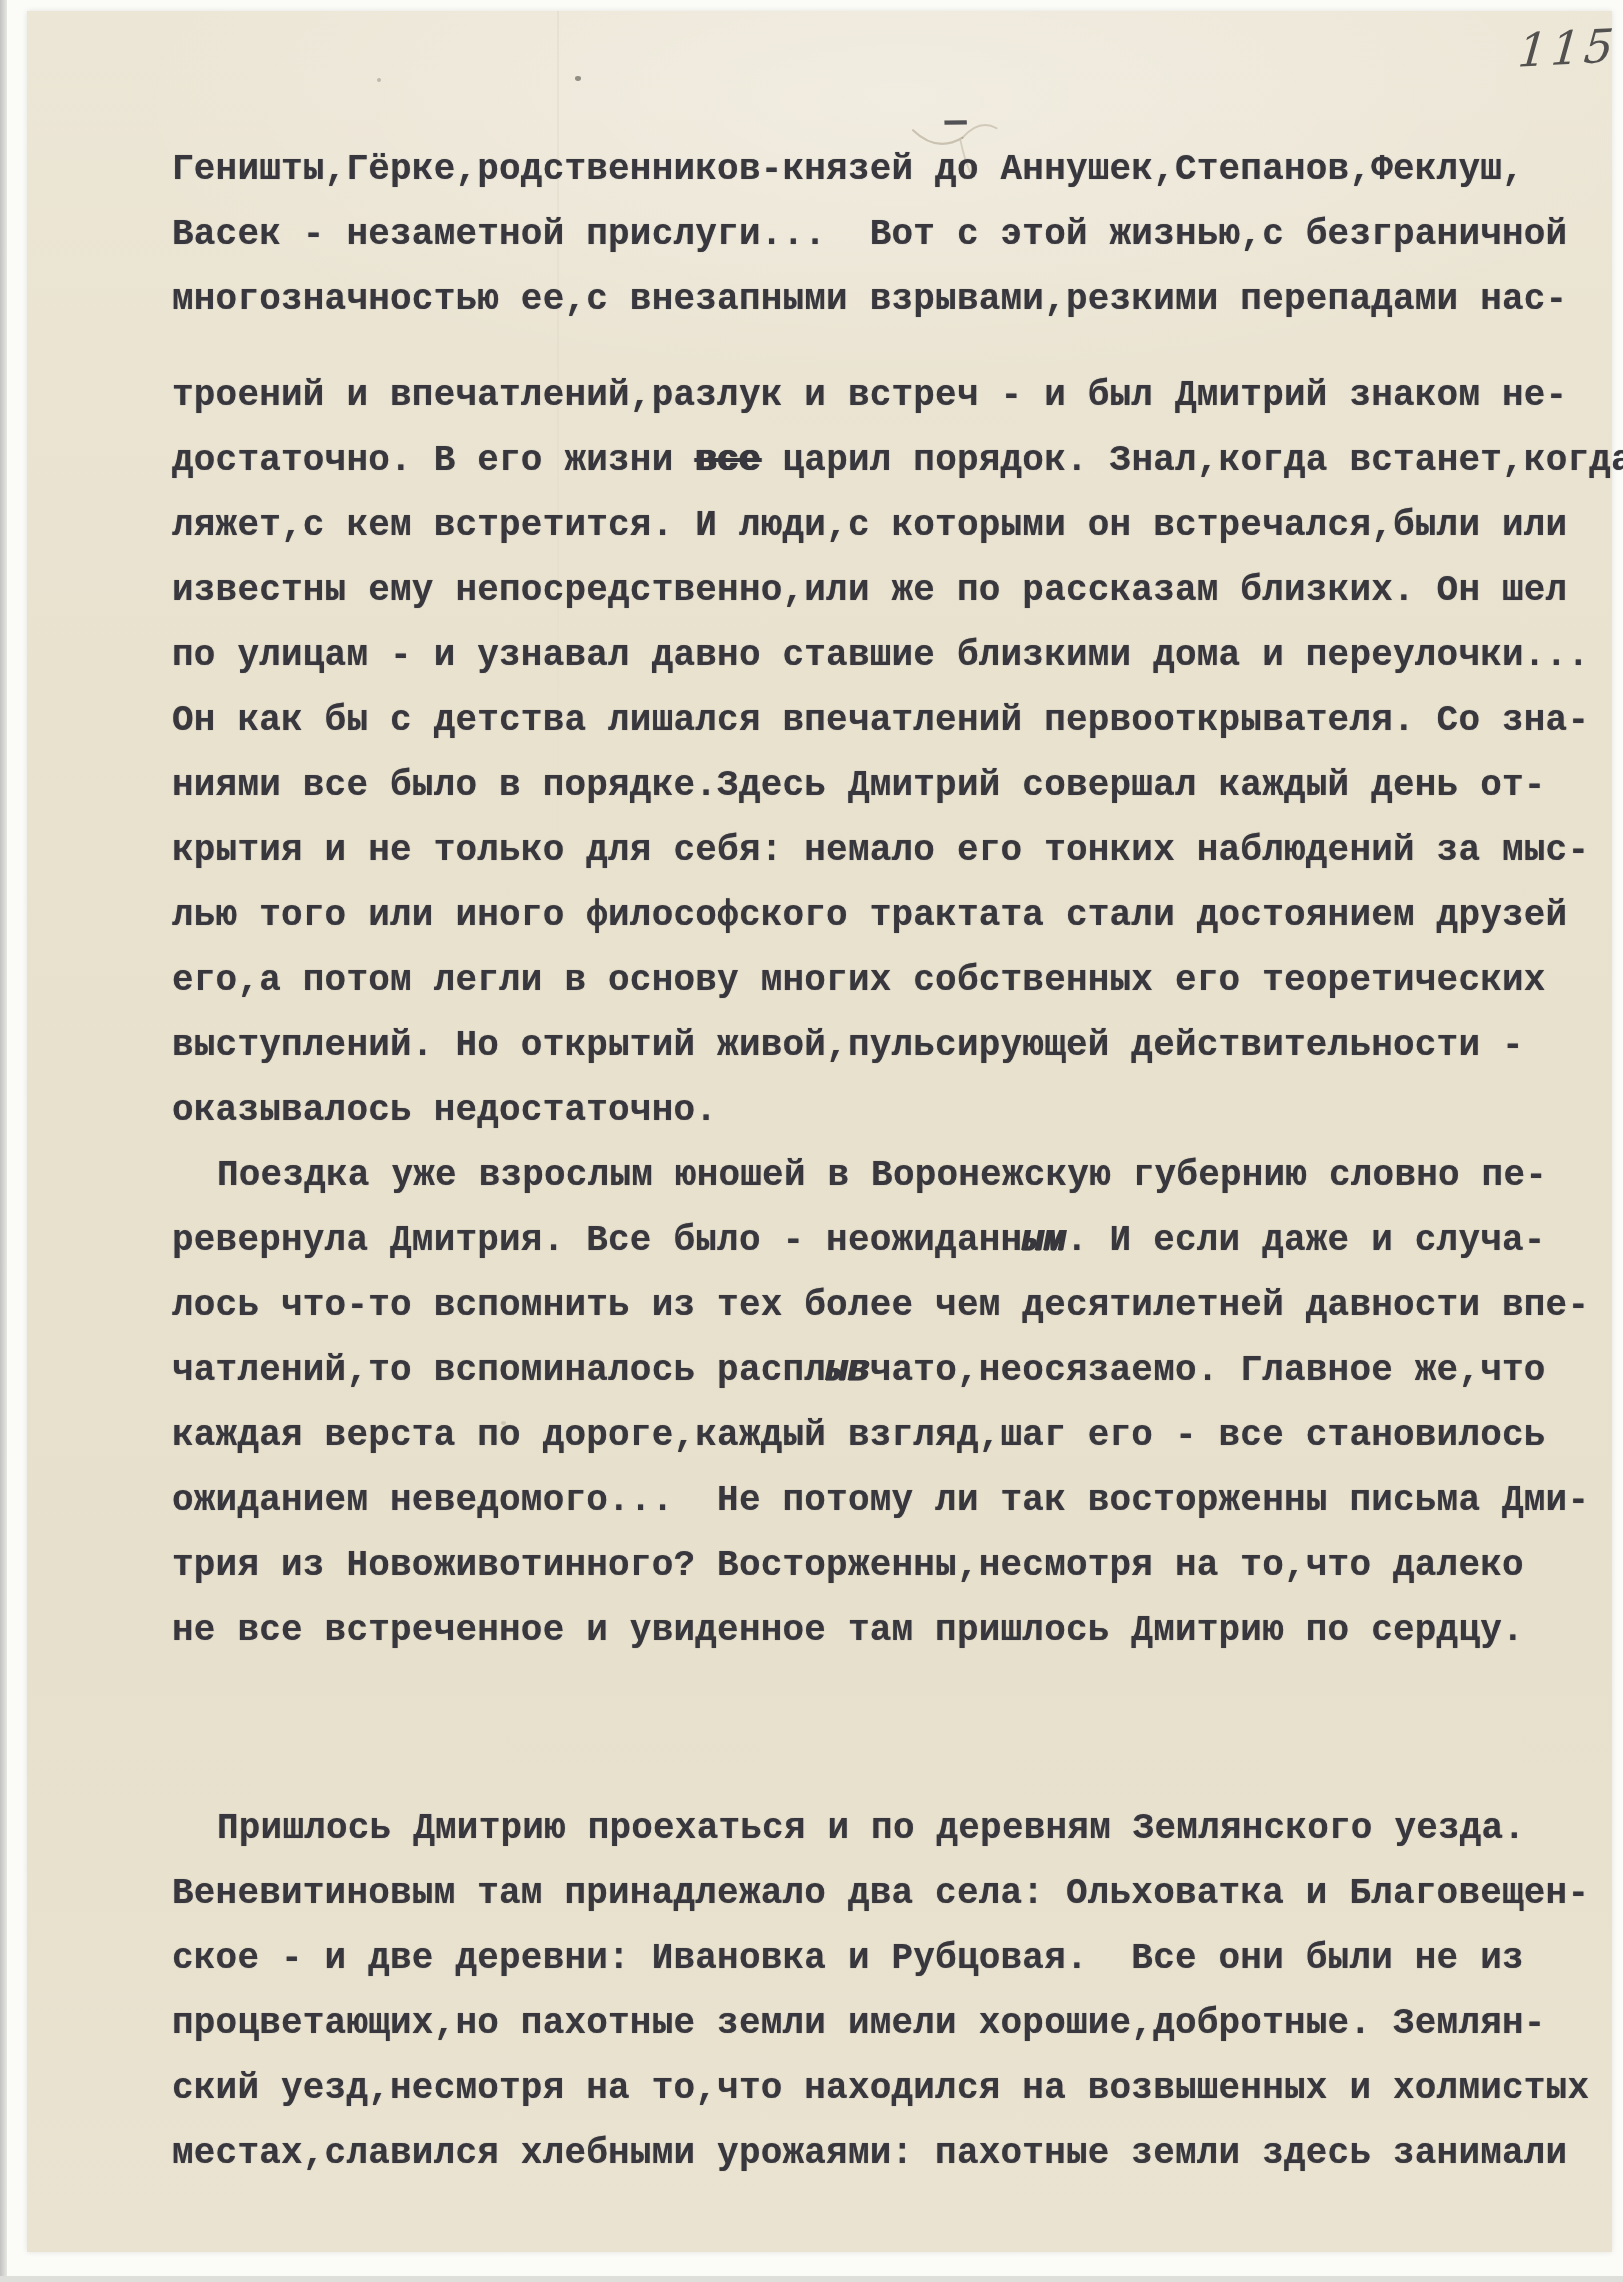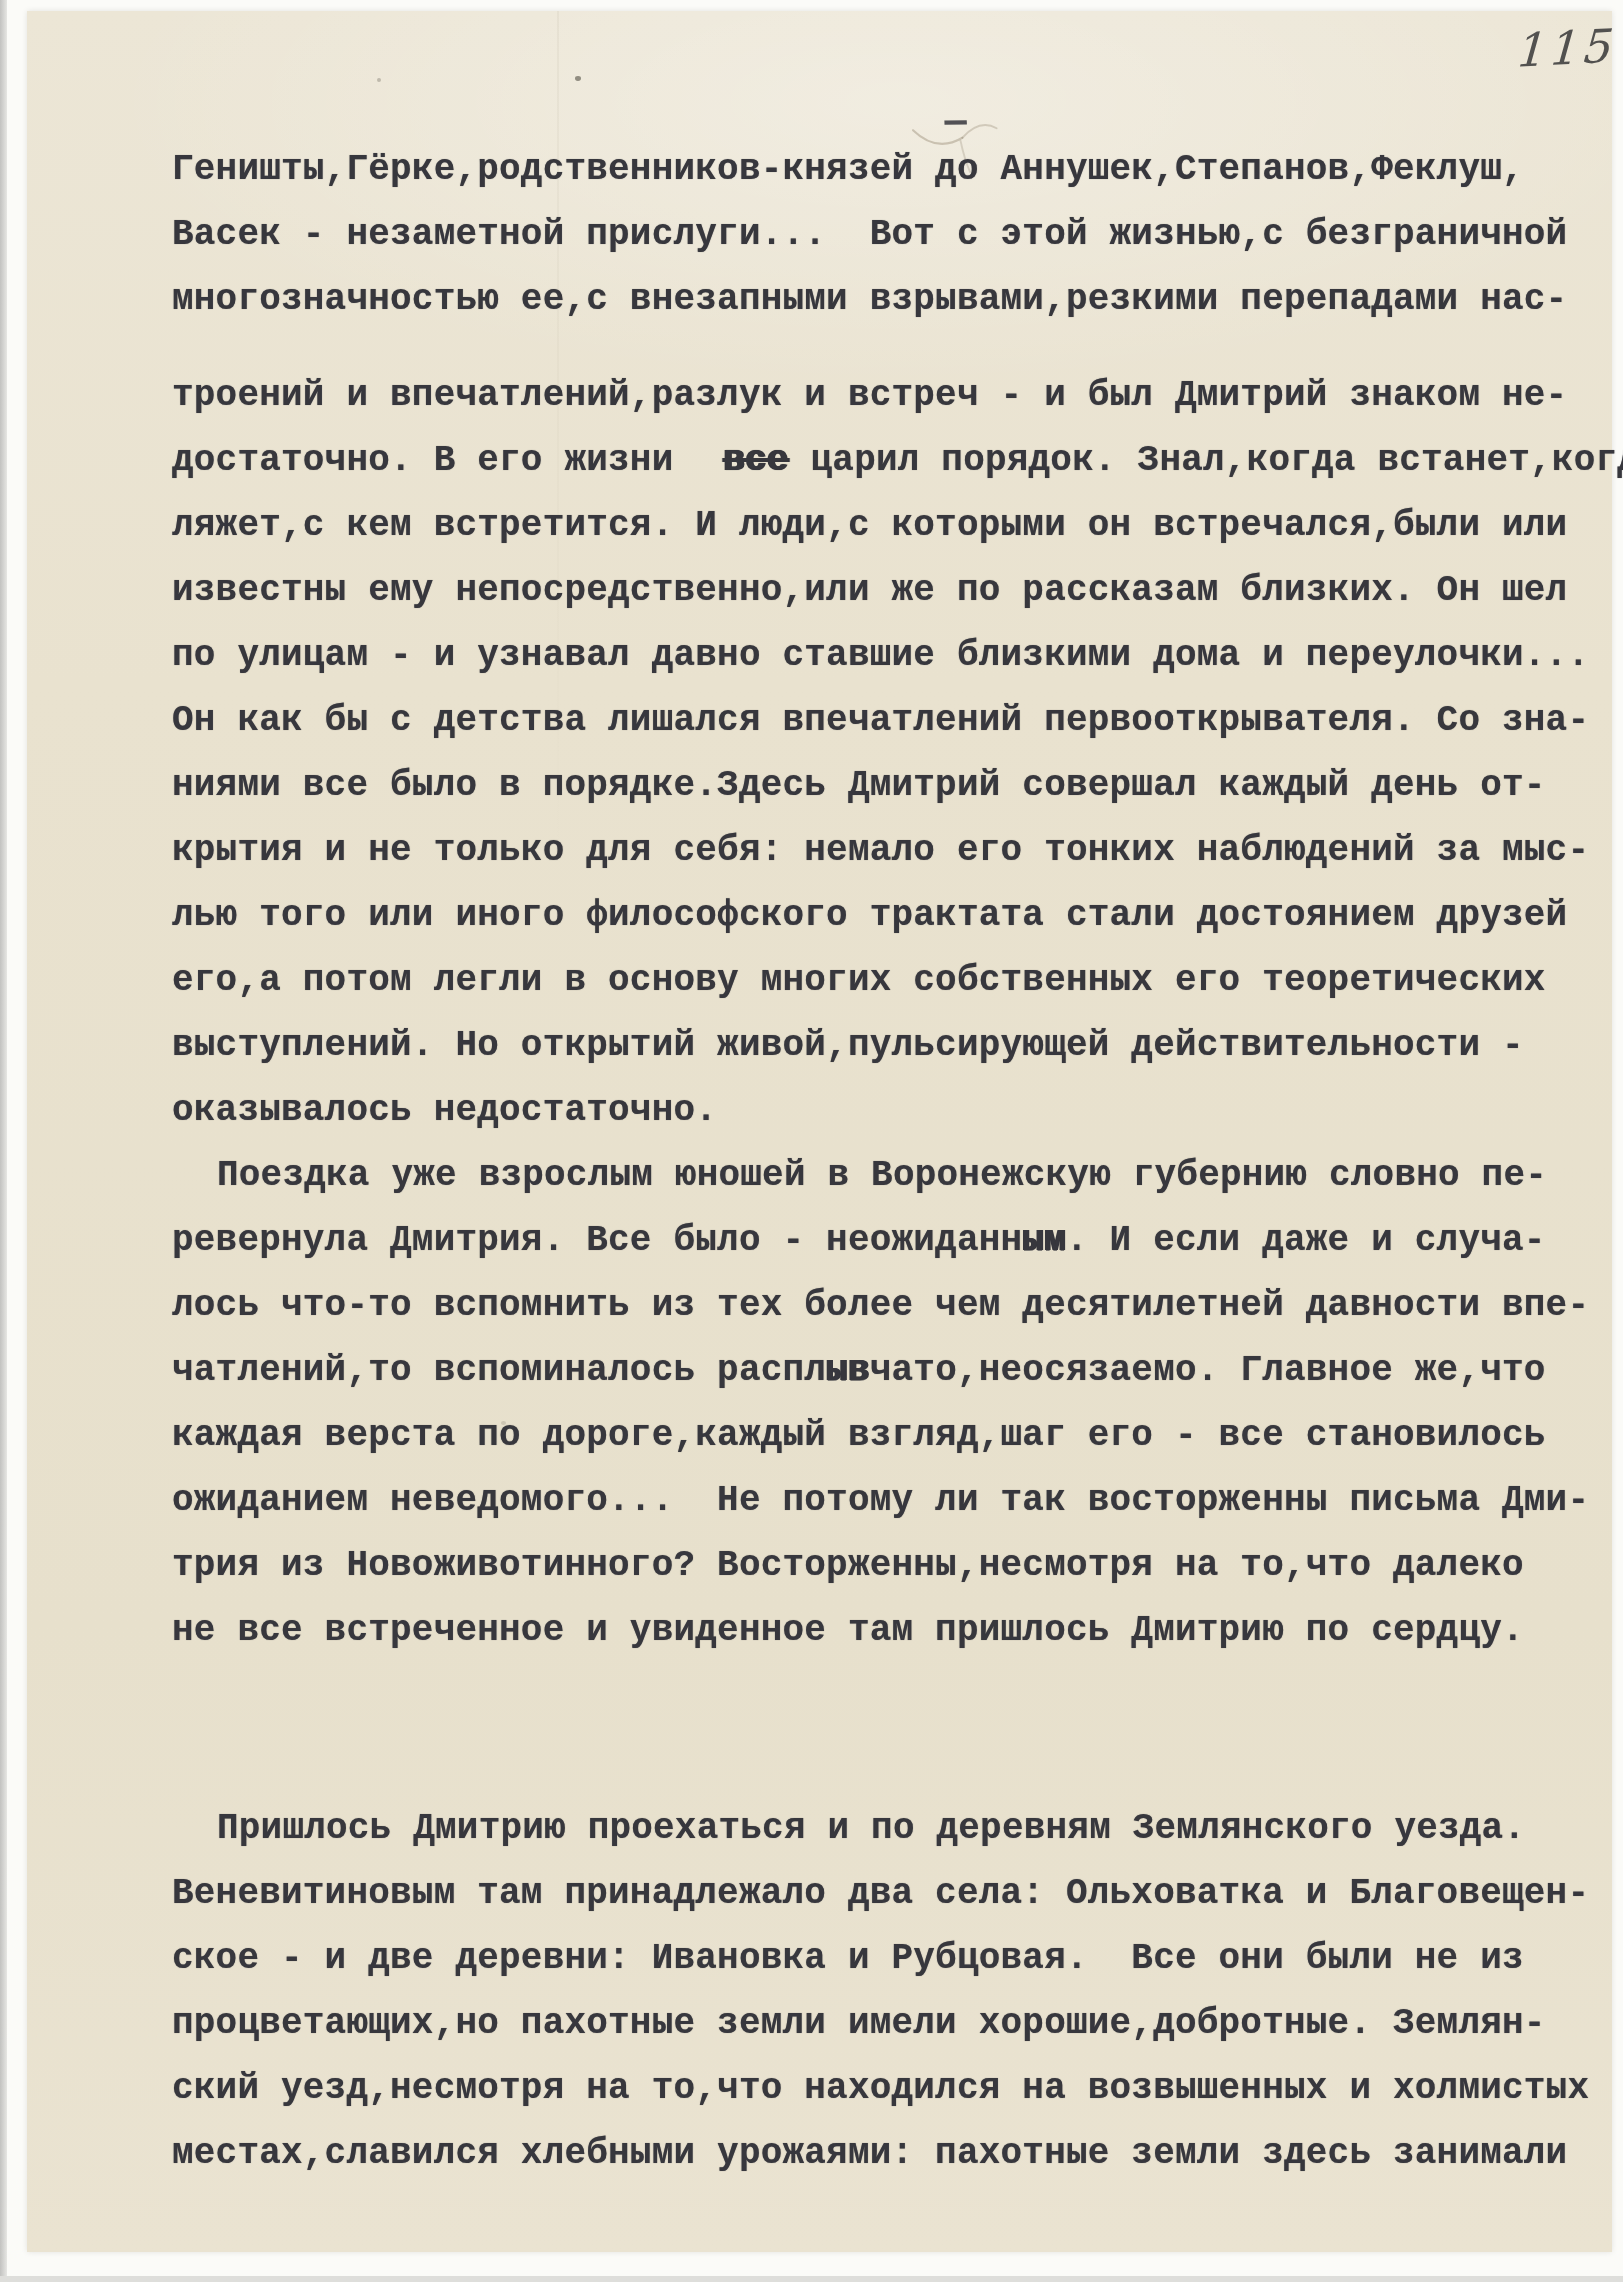--- a/index.html
+++ b/index.html
@@ -72,24 +72,24 @@
     text-shadow:0 0 1px rgba(55,55,61,0.55);
   }
   .line{height:65px;}
   .line.indent{padding-left:45px;}
   .line.gap-sm{margin-top:31px;}
   .line.gap-xl{margin-top:133px;}
   .struck{
     text-decoration:line-through;
     text-decoration-thickness:3.8px;
     text-shadow:1.1px 0 0 currentColor,-1.1px 0 0 currentColor,0 0 1px rgba(55,55,61,0.8);
-    margin-left:28px;
   }
   .overtyped{
     text-shadow:1px 0 0 currentColor,-1px 0 0 currentColor,0 1px 0 rgba(55,55,61,0.6);
+    font-style:italic;
   }
 </style>
 </head>
 <body>
 
 <div class="edge-left"></div>
 <div class="edge-bottom"></div>
 
 <div class="paper">
   <div class="crease"></div>

